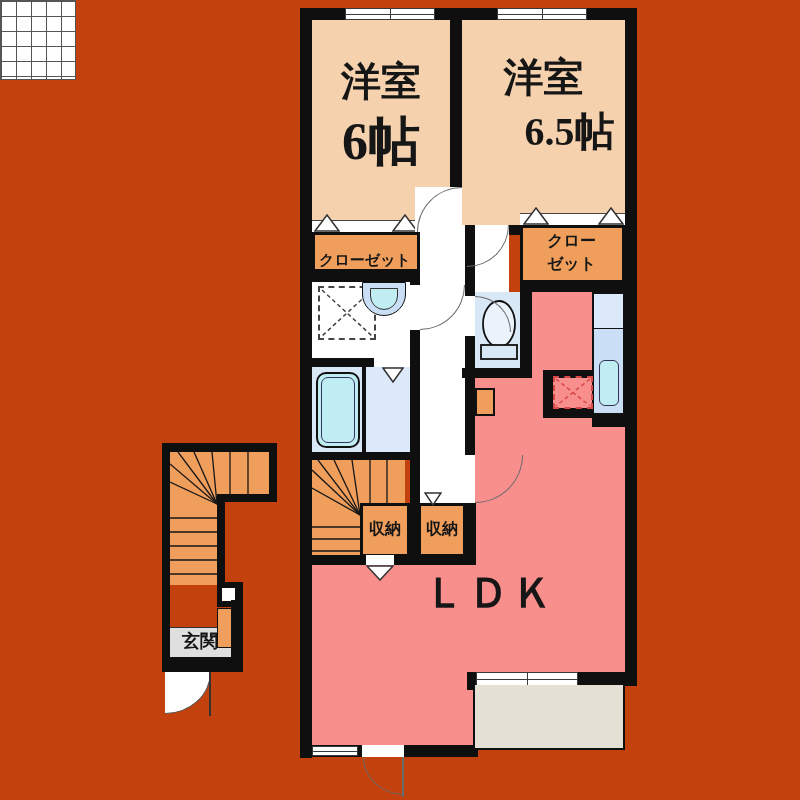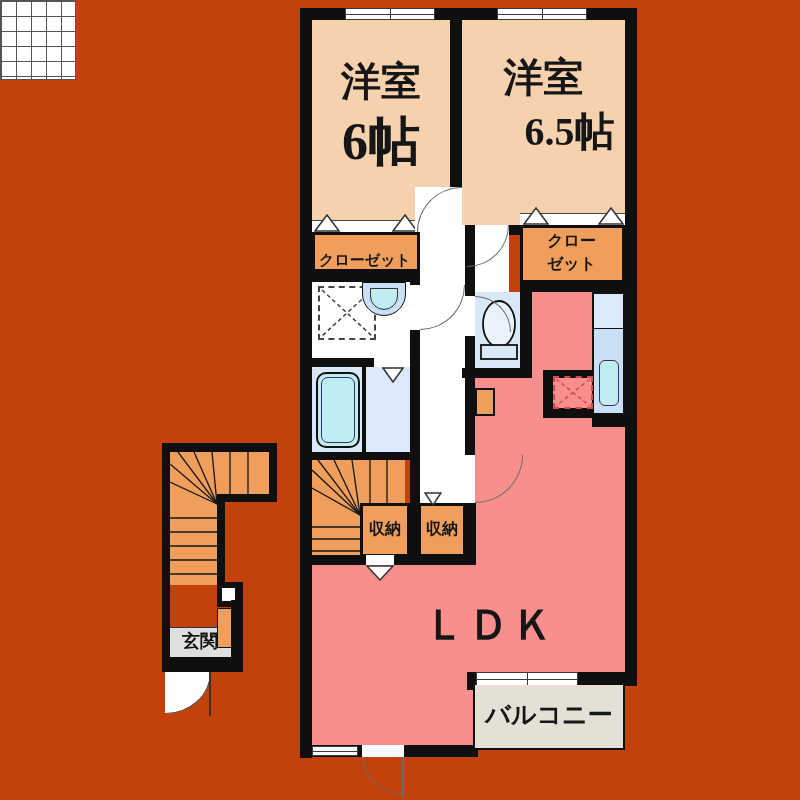--- a/index.html
+++ b/index.html
@@ -225,17 +225,16 @@
 
   <div class="lbl" style="left:312px;top:62px;width:138px;font-size:40px;">洋室</div>
   <div class="lbl" style="left:312px;top:116px;width:138px;font-size:52px;">6帖</div>
   <div class="lbl" style="left:462px;top:58px;width:163px;font-size:40px;">洋室</div>
   <div class="lbl" style="left:488px;top:112px;width:163px;font-size:40px;">6.5帖</div>
   <div class="lbl" style="left:314px;top:245px;width:102px;font-size:15px;margin-top:8px;">クローゼット</div>
   <div class="lbl" style="left:522px;top:233px;width:99px;font-size:16px;">クロー</div>
   <div class="lbl" style="left:522px;top:256px;width:99px;font-size:16px;">ゼット</div>
   <div class="lbl" style="left:360px;top:521px;width:50px;font-size:16px;">収納</div>
   <div class="lbl" style="left:418px;top:521px;width:48px;font-size:16px;">収納</div>
-  <div class="lbl" style="left:350px;top:572px;width:280px;font-size:42px;letter-spacing:2px;margin-top:32px;">ＬＤＫ</div>
-  <div class="lbl" style="left:476px;top:702px;width:146px;font-size:25px;">バルコニー</div>
+  <div class="lbl" style="left:350px;top:572px;width:280px;font-size:42px;letter-spacing:2px;">ＬＤＫ</div>
   <div class="lbl" style="left:171px;top:632px;width:58px;font-size:18px;">玄関</div>
 
 </div>
 
 </body></html>

